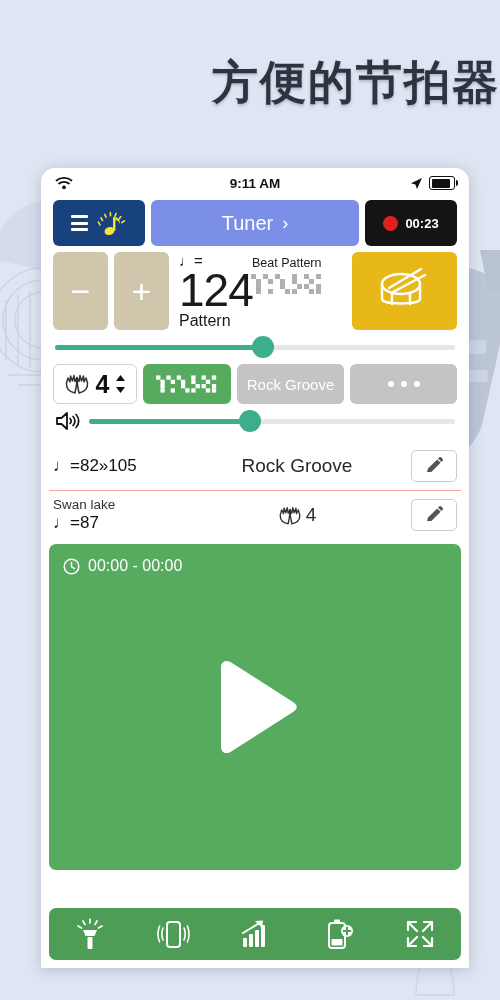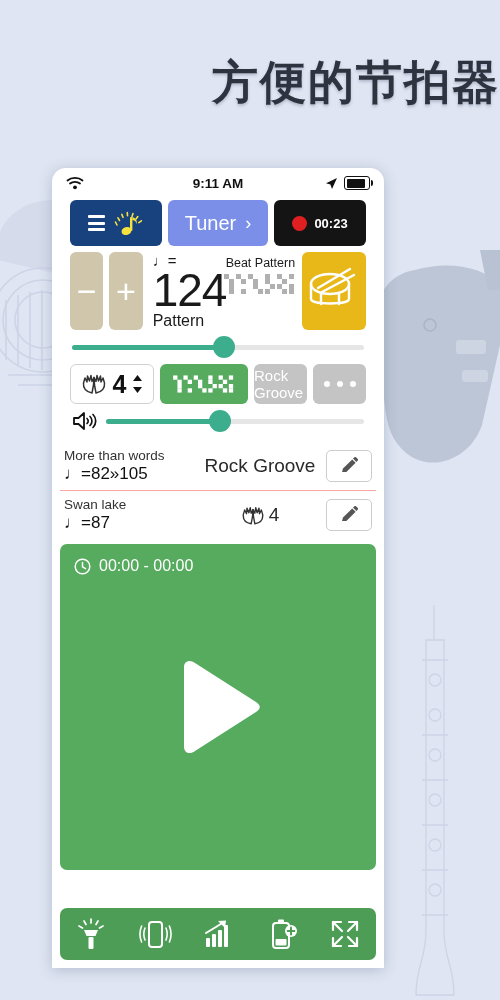--- a/index.html
+++ b/index.html
@@ -11,36 +11,36 @@
   .bg-art{position:absolute;inset:0;overflow:hidden;pointer-events:none;}
   .bg-art svg{position:absolute;}
 
   .page-title{
     position:absolute;top:52px;left:0;width:500px;text-align:right;
     font-size:46px;font-weight:bold;color:#2d3440;letter-spacing:2px;
     text-shadow:0 2px 3px rgba(120,130,155,.45);
   }
 
   .phone{
-    position:absolute;left:52px;top:168px;width:332px;height:800px;
+    position:absolute;left:41px;top:168px;width:428px;height:800px;
     background:#ffffff;border-radius:14px 14px 0 0;
     box-shadow:0 2px 14px rgba(70,85,120,.28);
     overflow:hidden;
   }
 
   
   .statusbar{height:26px;display:flex;align-items:center;padding:2px 14px 0 14px;}
   .sb-left{width:70px;display:flex;align-items:center;}
   .sb-center{flex:1;text-align:center;font-size:13.5px;font-weight:bold;color:#111;}
   .sb-right{width:70px;display:flex;align-items:center;justify-content:flex-end;gap:6px;}
   .battery{width:24px;height:12px;border:1.6px solid #111;border-radius:3px;position:relative;}
   .battery:after{content:"";position:absolute;right:-4px;top:3px;width:2px;height:6px;background:#111;border-radius:0 2px 2px 0;}
   .battery i{position:absolute;left:1.5px;top:1.5px;bottom:1.5px;width:18px;background:#111;border-radius:1px;display:block;}
 
-  .panel{padding:0 18px;}
+  .panel{padding:0 12px;}
 
   
   .toprow{display:flex;gap:6px;margin-top:4px;height:46px;}
   .btn-menu{width:92px;background:#17427e;border-radius:6px;display:flex;align-items:center;justify-content:center;gap:6px;}
   .hamb{display:flex;flex-direction:column;gap:3.5px;}
   .hamb span{display:block;width:17px;height:3px;background:#fff;border-radius:1px;}
   .btn-tuner{flex:1;background:#7b8fe8;border-radius:6px;display:flex;align-items:center;justify-content:center;color:#fff;font-size:20px;}
   .btn-tuner .chev{margin-left:9px;font-size:18px;}
   .btn-rec{width:92px;background:#141414;border-radius:6px;display:flex;align-items:center;justify-content:center;gap:7px;}
   .recdot{width:15px;height:15px;border-radius:50%;background:#e02020;}
@@ -327,21 +327,20 @@
       <div class="slider">
         <div class="fill" style="width:44%"></div>
         <div class="thumb" style="left:44%"></div>
       </div>
     </div>
   </div>
 
   <div class="songlist" style="padding:0 8px;">
     <div class="songrow">
       <div class="song-a">
-        <div class="song-title">More than words</div>
         <div class="song-tempo">♩=82»105</div>
       </div>
       <div class="song-b">
         <span>Rock Groove</span>
       </div>
       <div class="editbtn">
         <svg width="20" height="20" viewBox="0 0 20 20">
           <path d="M3 16 L4 12.6 L13.2 3.4 L16.6 6.8 L7.4 16 Z" fill="#555"></path>
           <path d="M14 2.6 L17.4 6 L18.6 4.8 C19.2 4.2 19.2 3.4 18.6 2.8 L17.2 1.4 C16.6 0.8 15.8 0.8 15.2 1.4 Z" fill="#555"></path>
         </svg>

